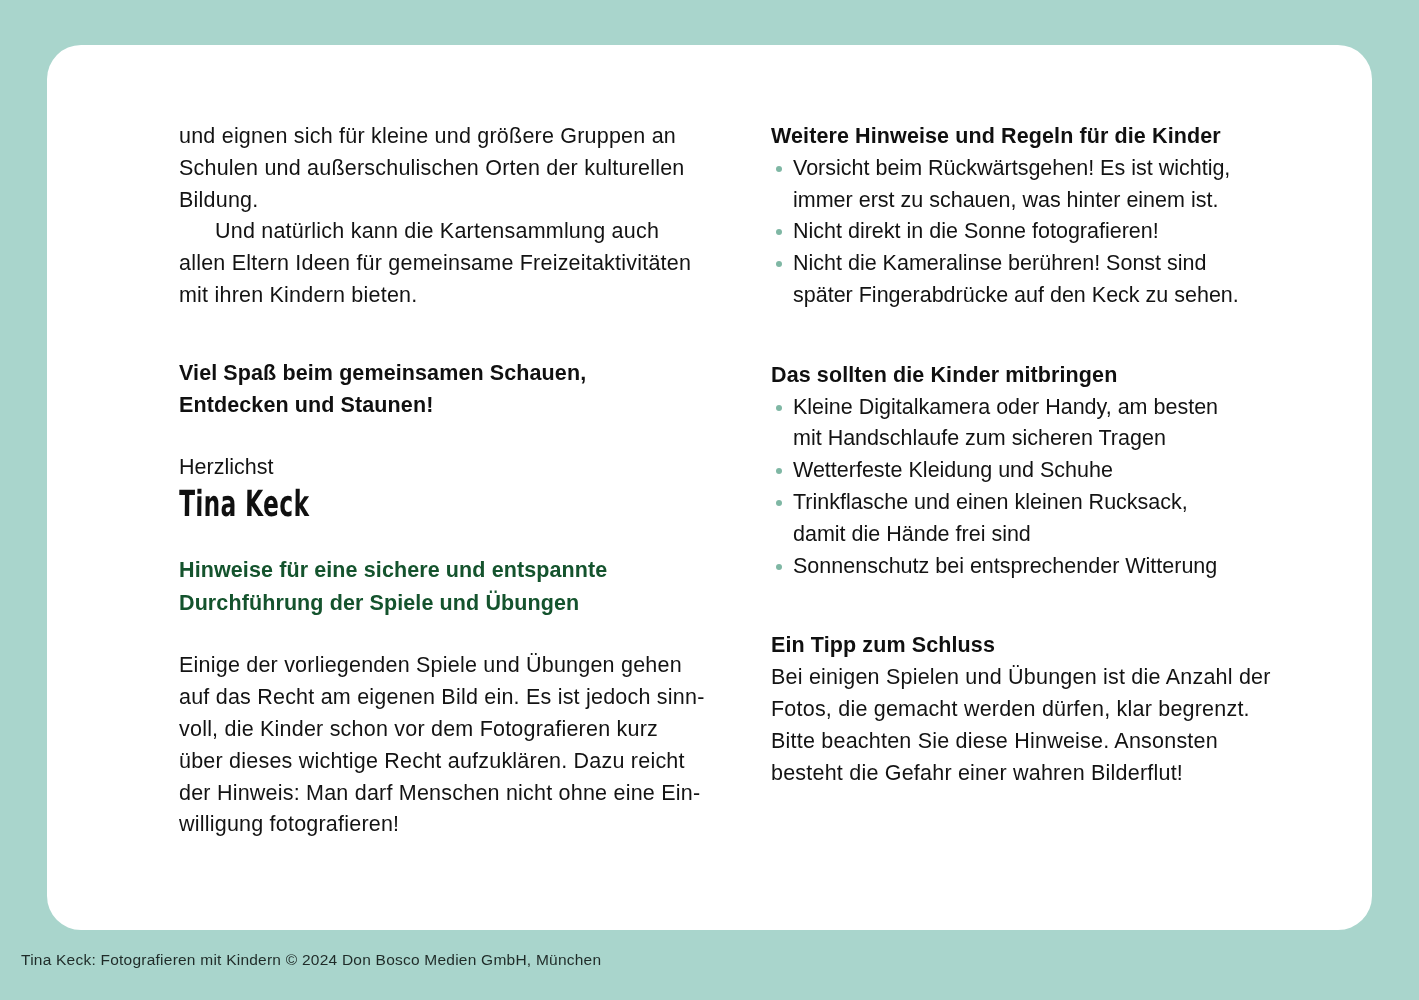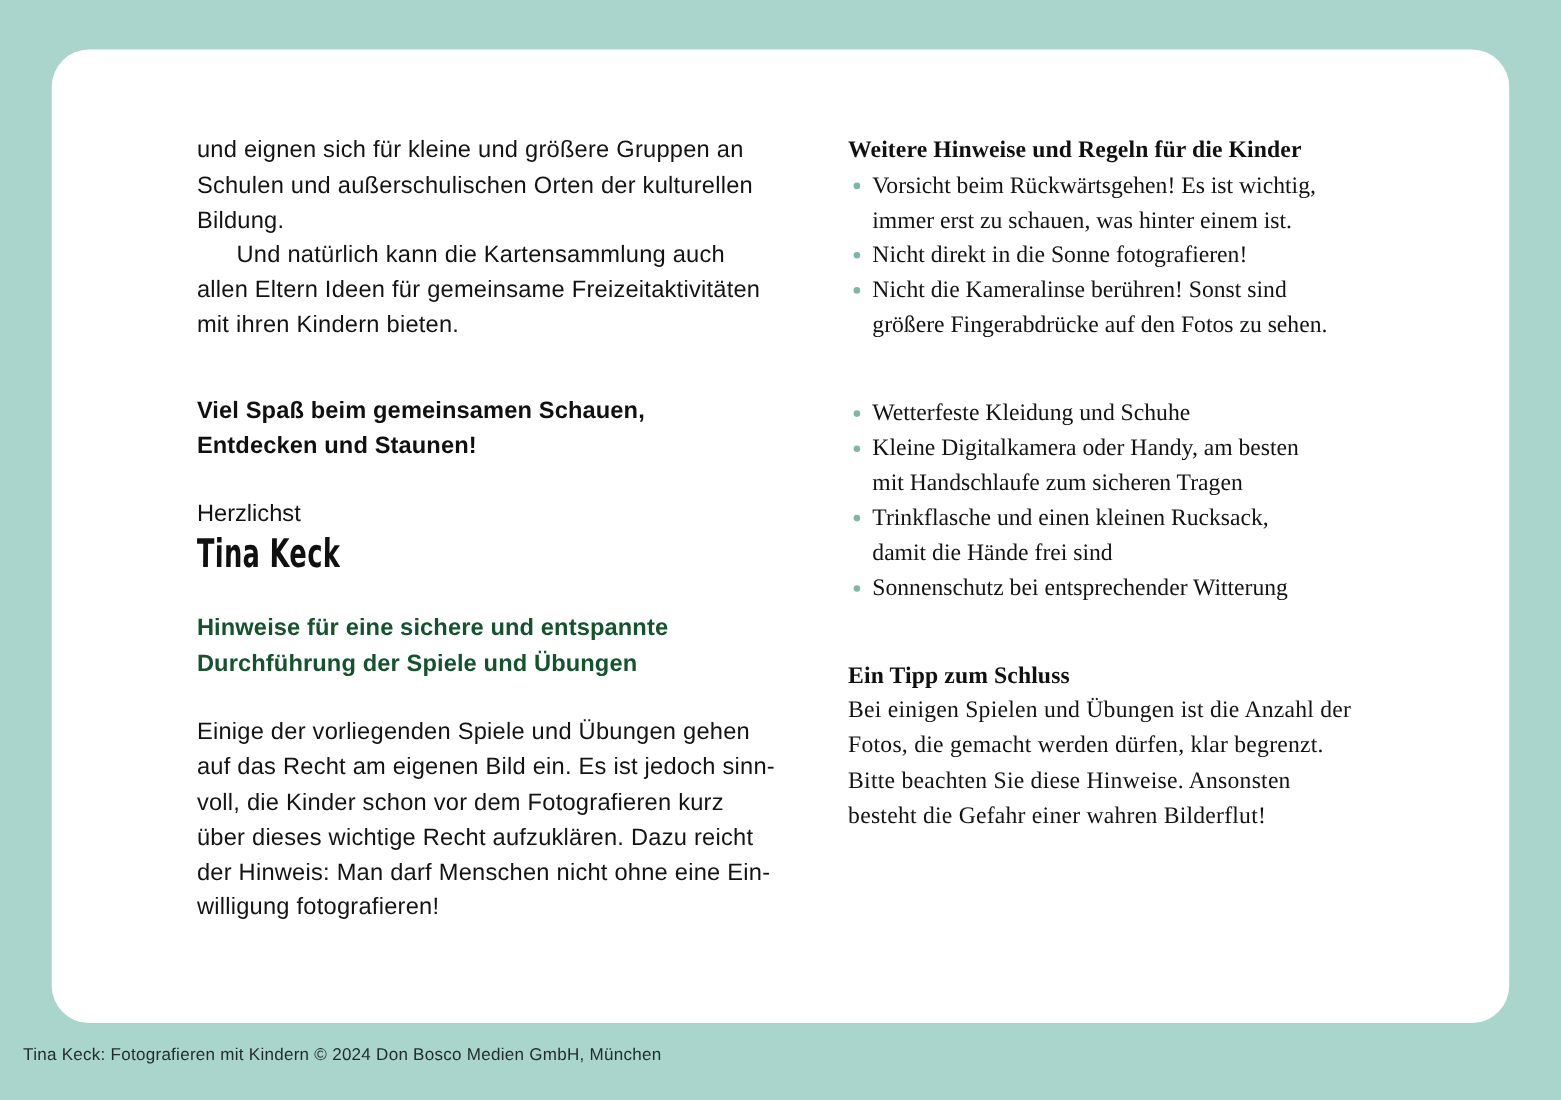--- a/index.html
+++ b/index.html
@@ -43,21 +43,21 @@
     display: flex;
     gap: 44px;
     align-items: flex-start;
     margin-left: 32px;
   }
 
   .col {
     box-sizing: border-box;
   }
   .col-left  { width: 548px; }
-  .col-right { width: 578px; font-family: Liberation Serif, serif; }
+  .col-right { width: 578px; }
 
   
   .para,
   .bullet-text,
   .plain {
     font-size: 21.5px;
     line-height: 31.8px;
     color: #131313;
     letter-spacing: 0.01em;
     margin: 0;
@@ -210,36 +210,37 @@
             <span class="line">Vorsicht beim Rückwärtsgehen! Es ist wichtig,</span>
             <span class="line">immer erst zu schauen, was hinter einem ist.</span>
           </li>
           <li>
             <span class="dot"></span>
             <span class="line">Nicht direkt in die Sonne fotografieren!</span>
           </li>
           <li>
             <span class="dot"></span>
             <span class="line">Nicht die Kameralinse berühren! Sonst sind</span>
-            <span class="line">größere Fingerabdrücke auf den Fotos zu sehen.</span>
+            <span class="line">später Fingerabdrücke auf den Keck zu sehen.</span>
           </li>
         </ul>
 
         <div class="gap-xl"></div>
 
+        <p class="head-bold">Das sollten die Kinder mitbringen</p>
 
         <ul class="bullets">
-          <li>
-            <span class="dot"></span>
-            <span class="line">Wetterfeste Kleidung und Schuhe</span>
-          </li>
           <li>
             <span class="dot"></span>
             <span class="line">Kleine Digitalkamera oder Handy, am besten</span>
             <span class="line">mit Handschlaufe zum sicheren Tragen</span>
+          </li>
+          <li>
+            <span class="dot"></span>
+            <span class="line">Wetterfeste Kleidung und Schuhe</span>
           </li>
           <li>
             <span class="dot"></span>
             <span class="line">Trinkflasche und einen kleinen Rucksack,</span>
             <span class="line">damit die Hände frei sind</span>
           </li>
           <li>
             <span class="dot"></span>
             <span class="line">Sonnenschutz bei entsprechender Witterung</span>
           </li>

